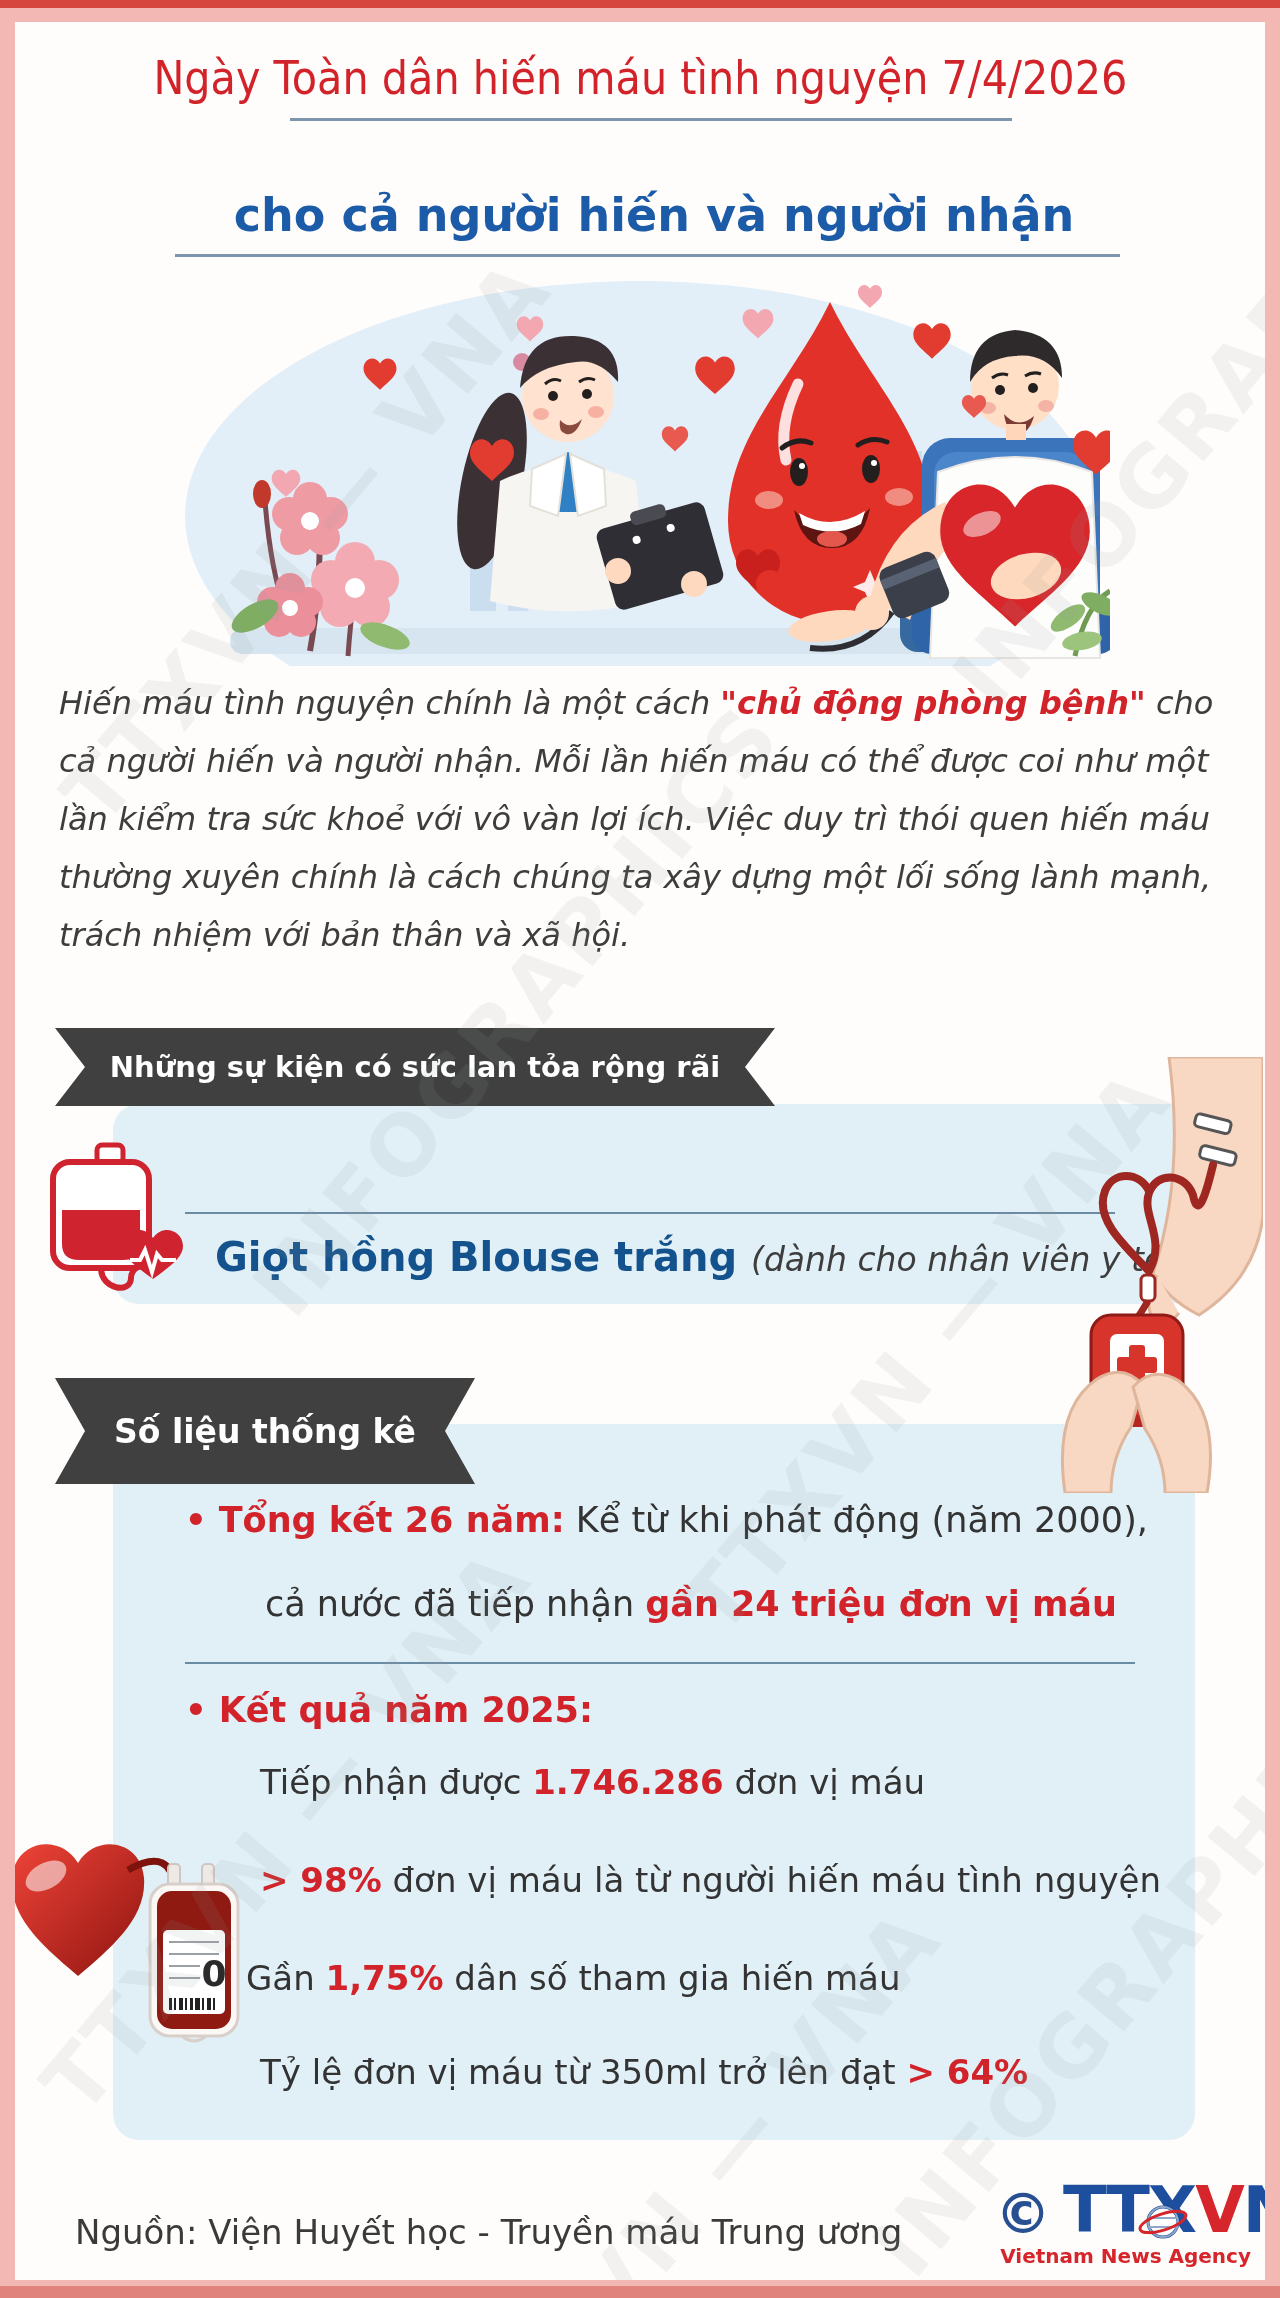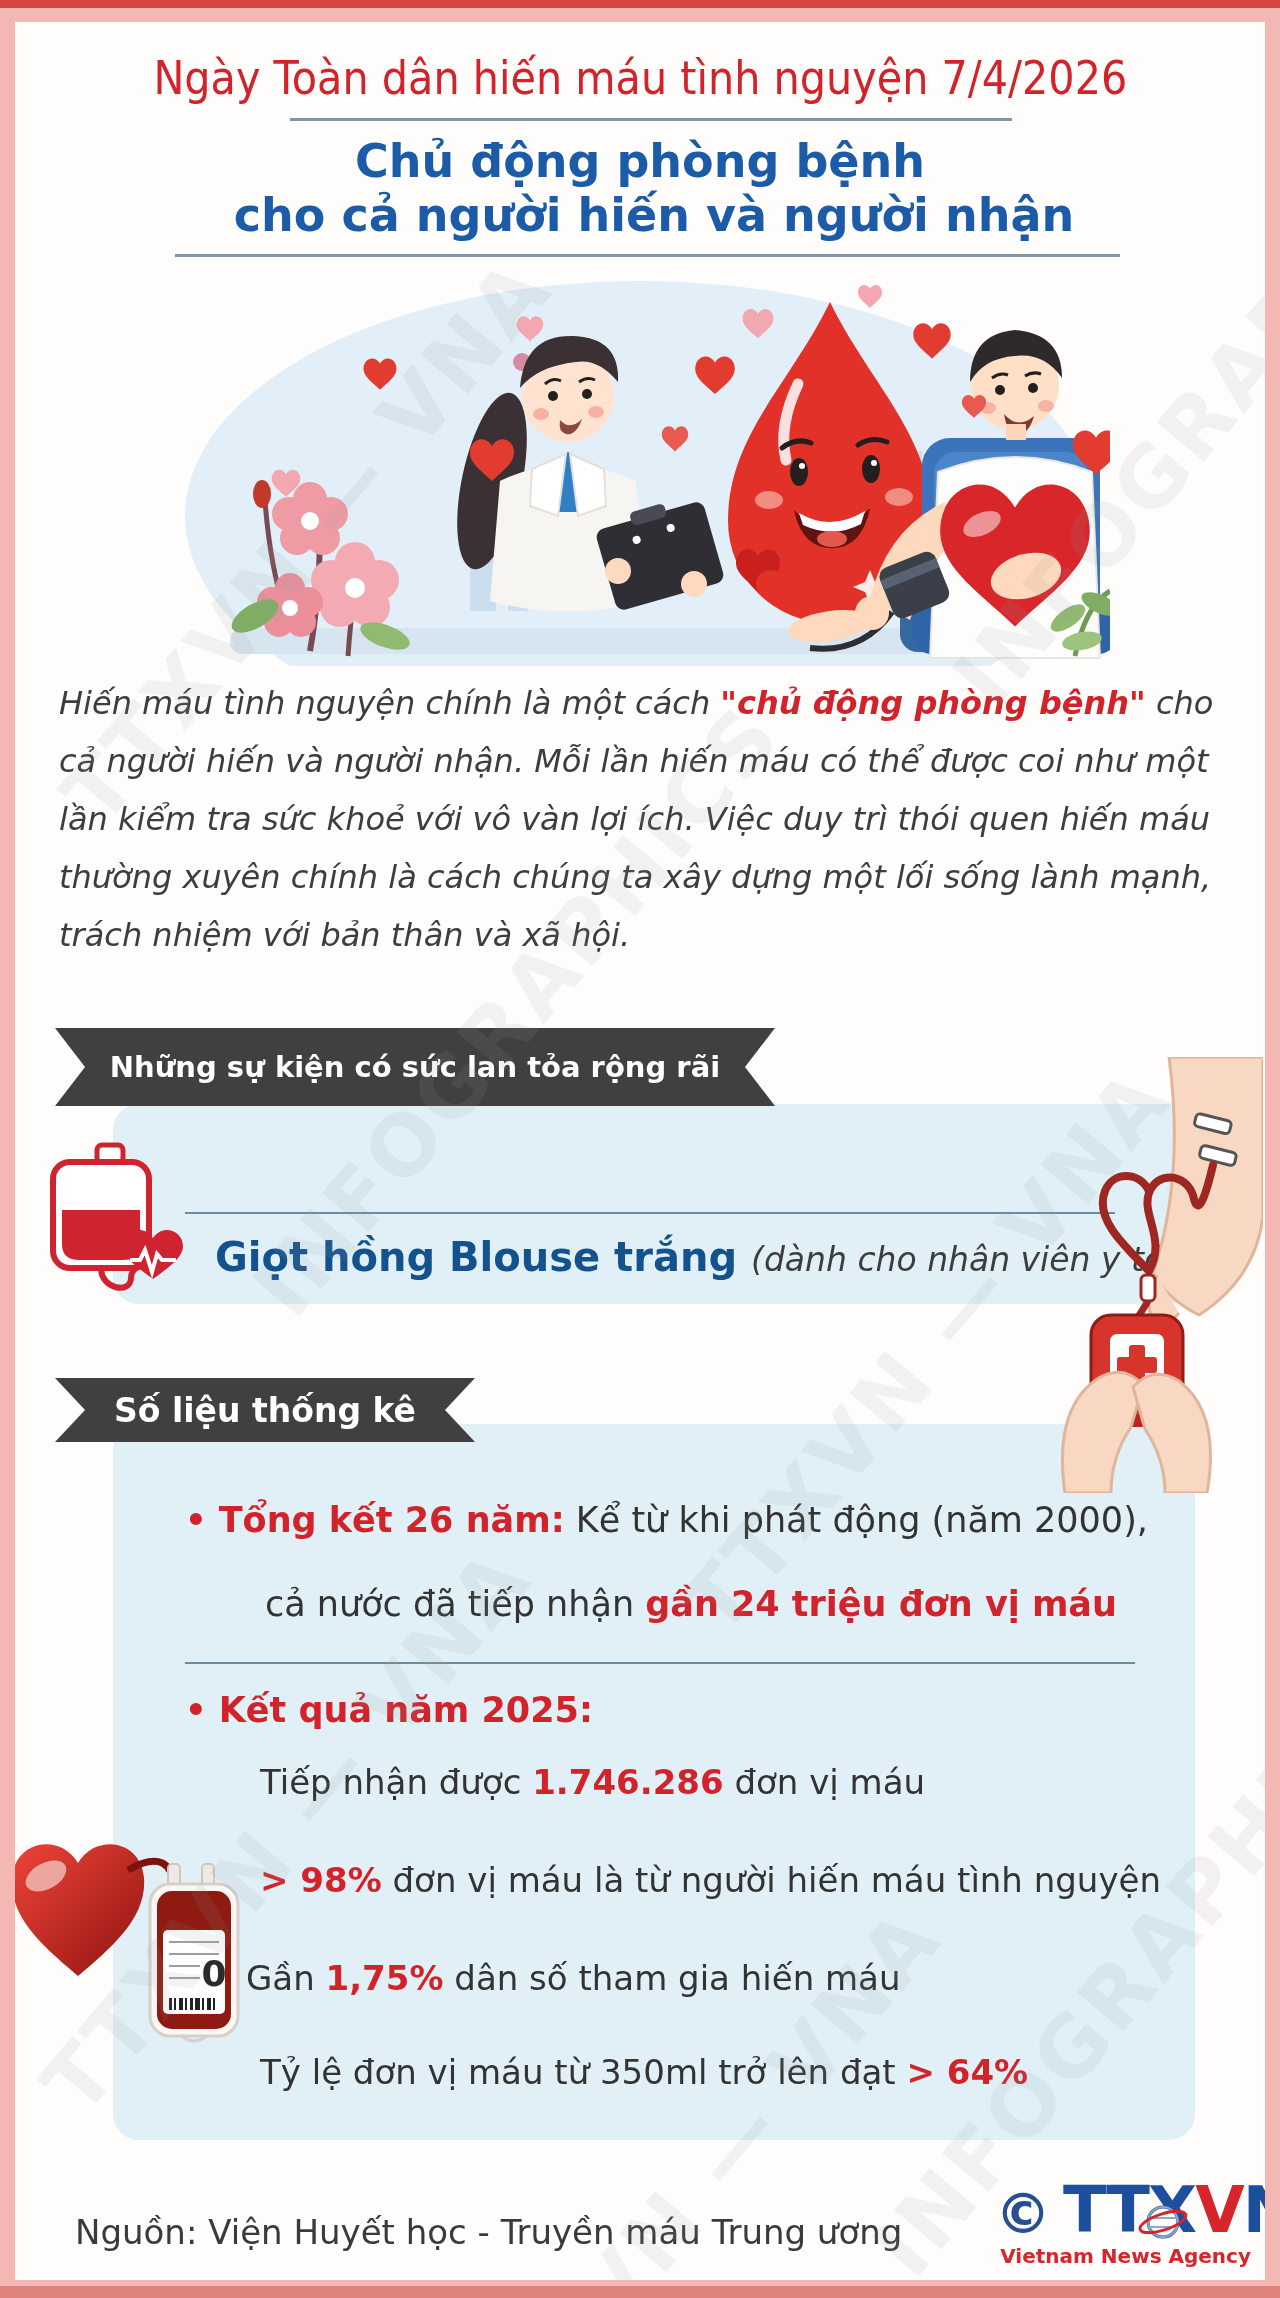--- a/index.html
+++ b/index.html
@@ -25,21 +25,21 @@
   .hero{top:244px;left:155px;width:940px;height:400px;}
 
   
   .intro{top:652px;left:44px;width:1190px;text-align:left;font-style:italic;font-size:32px;line-height:58px;color:#3d3d3d;}
   .intro .hl{color:#d2232a;font-weight:bold;}
 
   
   .ribbon{background:#404040;color:#ffffff;font-weight:bold;display:flex;align-items:center;justify-content:center;
           clip-path:polygon(0 0,100% 0,calc(100% - 30px) 50%,100% 100%,0 100%,30px 50%);z-index:4;}
   .ribbon1{top:1006px;left:40px;width:720px;height:78px;font-size:29px;}
-  .ribbon2{top:1356px;left:40px;width:420px;height:64px;font-size:33px;}
+  .ribbon2{top:1356px;left:40px;width:420px;height:106px;font-size:33px;}
 
   
   .panel{background:#e1f0f7;border-radius:26px;z-index:1;}
   .events-panel{top:1082px;left:98px;width:1082px;height:200px;}
   .stats-panel{top:1402px;left:98px;width:1082px;height:716px;}
   .panel-rule{height:2px;background:#6b8ba3;z-index:2;}
 
   .event-item{font-size:40px;font-weight:bold;color:#14528e;white-space:nowrap;z-index:2;}
   .event-note{font-size:33px;font-weight:normal;font-style:italic;color:#3d3d3d;margin-left:14px;}
 
@@ -76,21 +76,20 @@
         <path id="hsh" d="M0,-6 C-7,-18 -22,-13 -22,1 C-22,12 -9,20 0,29 C9,20 22,12 22,1 C22,-13 7,-18 0,-6 Z"></path>
         <linearGradient id="gradH" x1="0" y1="0" x2="1" y2="1">
           <stop offset="0" stop-color="#ef4438"></stop>
             <stop offset="1" stop-color="#8e1410"></stop>
         </linearGradient>
       </defs>
     </svg>
 
     <div class="abs main-title"><span class="squeeze">Ngày Toàn dân hiến máu tình nguyện 7/4/2026</span></div>
     <div class="abs rule rule1"></div>
-    <div class="abs subtitle l1">Chủ động phòng bệnh</div>
     <div class="abs subtitle l2">cho cả người hiến và người nhận</div>
     <div class="abs rule rule2"></div>
 
     <svg class="abs hero" viewBox="0 0 940 400">
       <ellipse cx="470" cy="250" rx="455" ry="235" fill="#e2eef8"></ellipse>
       <g fill="#c7dcee" opacity="0.85">
         <rect x="690" y="215" width="30" height="120"></rect>
         <rect x="726" y="185" width="26" height="150"></rect>
         <rect x="868" y="235" width="24" height="100"></rect>
         <rect x="300" y="235" width="26" height="110"></rect>

